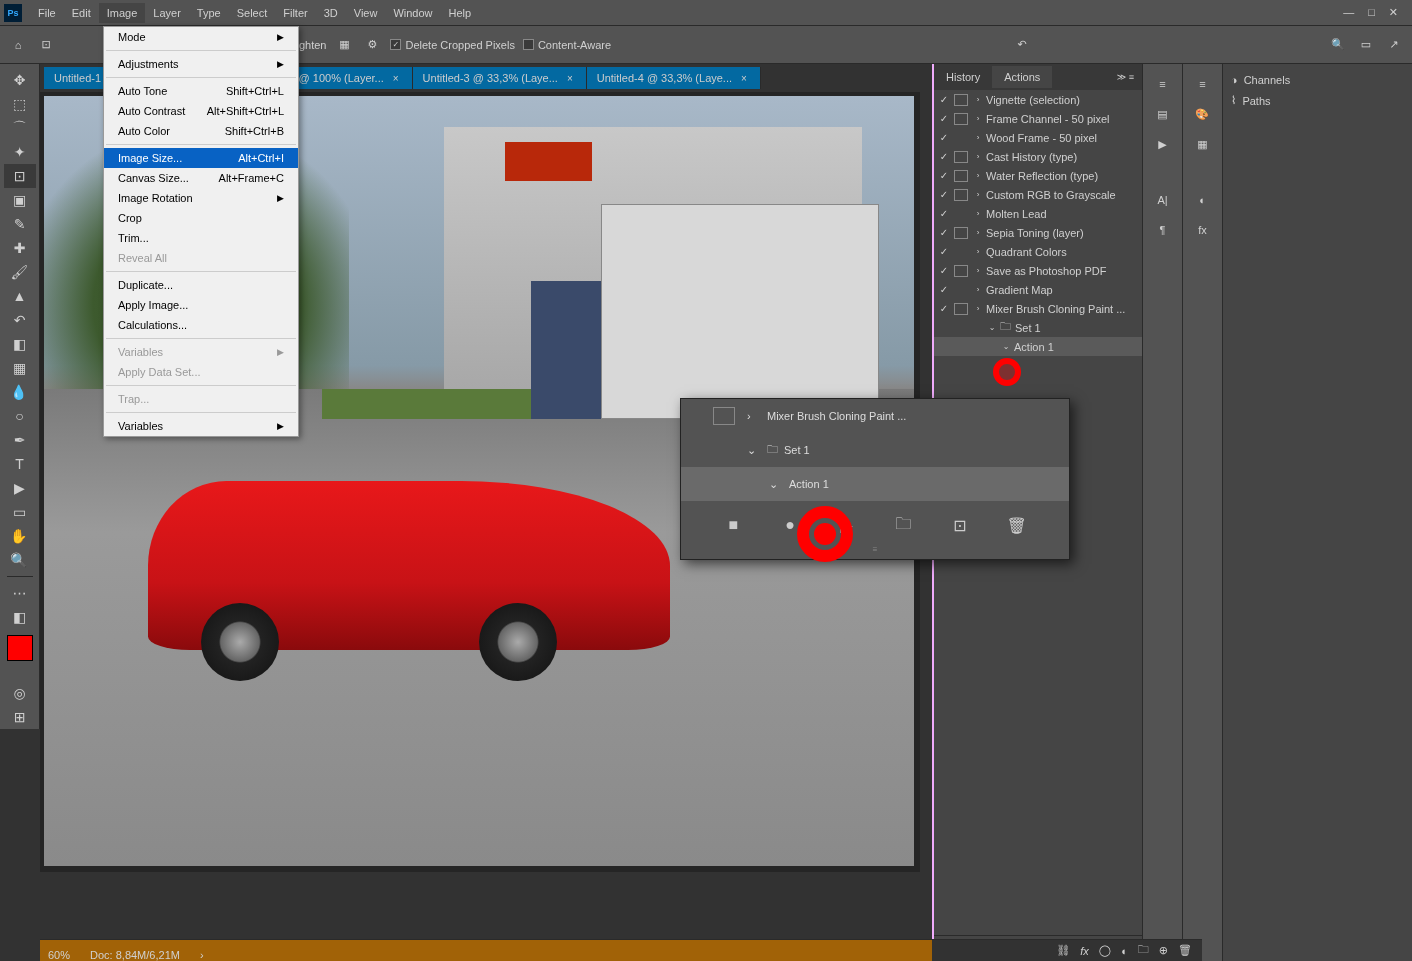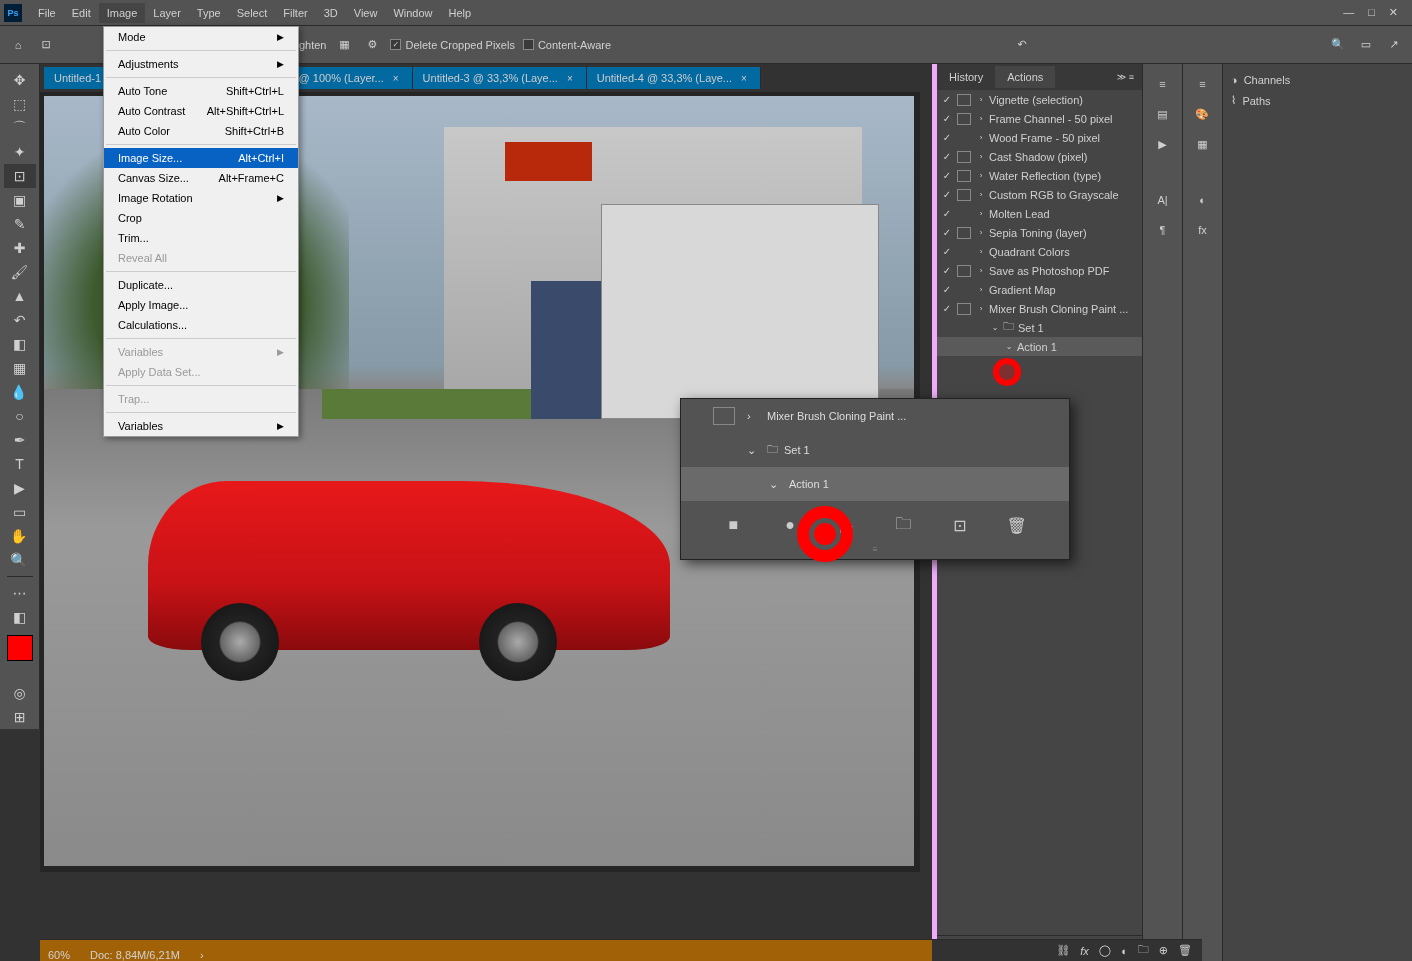--- a/index.html
+++ b/index.html
@@ -32,21 +32,21 @@
 .wheel2 { position:absolute; left:50%; bottom:24%; width:78px; height:78px; border-radius:50%; background:radial-gradient(circle,#aaa 0%,#666 35%,#222 38%,#111 100%); }
 .building { position:absolute; left:46%; top:4%; width:48%; height:34%; background:linear-gradient(180deg,#c8c8c8 0%,#a8a8a8 100%); }
 .sign-f { position:absolute; left:53%; top:6%; width:10%; height:5%; background:#b8280a; }
 .dropdown { position:absolute; left:103px; top:26px; width:196px; background:#f0f0f0; color:#000; border:1px solid #999; box-shadow:2px 2px 6px rgba(0,0,0,0.4); z-index:100; }
 .dd-item { padding:4px 14px; display:flex; justify-content:space-between; align-items:center; cursor:pointer; font-size:11px; }
 .dd-item.highlighted { background:#0862c4; color:#fff; }
 .dd-item.disabled { color:#999; }
 .dd-sep { height:1px; background:#ccc; margin:3px 2px; }
 .dd-arrow { font-size:9px; }
 .right-panels { position:absolute; right:0; top:64px; width:480px; bottom:0; background:#454545; display:flex; }
-.actions-panel { width:210px; background:#454545; border-left:5px solid #f0abfc; display:flex; flex-direction:column; }
+.actions-panel { width:210px; background:#454545; border-left:2px solid #f0abfc; display:flex; flex-direction:column; }
 .panel-tabs { height:26px; background:#383838; display:flex; align-items:center; }
 .ptab { padding:5px 12px; cursor:pointer; font-size:11px; }
 .ptab.active { background:#454545; }
 .action-list { flex:1; overflow:auto; }
 .action-row { display:flex; align-items:center; height:19px; padding-left:4px; cursor:pointer; font-size:10px; }
 .action-check { width:12px; text-align:center; font-size:10px; }
 .action-box { width:14px; height:12px; border:1px solid #888; margin:0 4px; }
 .action-arrow { width:12px; text-align:center; font-size:8px; margin-right:2px; }
 .action-folder { margin-right:4px; }
 .action-row.sel { background:#5a5a5a; }
@@ -340,21 +340,21 @@
         <div class="action-row">
           <span class="action-check">✓</span>
           <span class="action-box" style="visibility: hidden;"></span>
           <span class="action-arrow">›</span>
           <span>Wood Frame - 50 pixel</span>
         </div>
         <div class="action-row">
           <span class="action-check">✓</span>
           <span class="action-box"></span>
           <span class="action-arrow">›</span>
-          <span>Cast Shadow (pixel)</span>
+          <span>Cast History (type)</span>
         </div>
         <div class="action-row">
           <span class="action-check">✓</span>
           <span class="action-box"></span>
           <span class="action-arrow">›</span>
           <span>Water Reflection (type)</span>
         </div>
         <div class="action-row">
           <span class="action-check">✓</span>
           <span class="action-box"></span>

